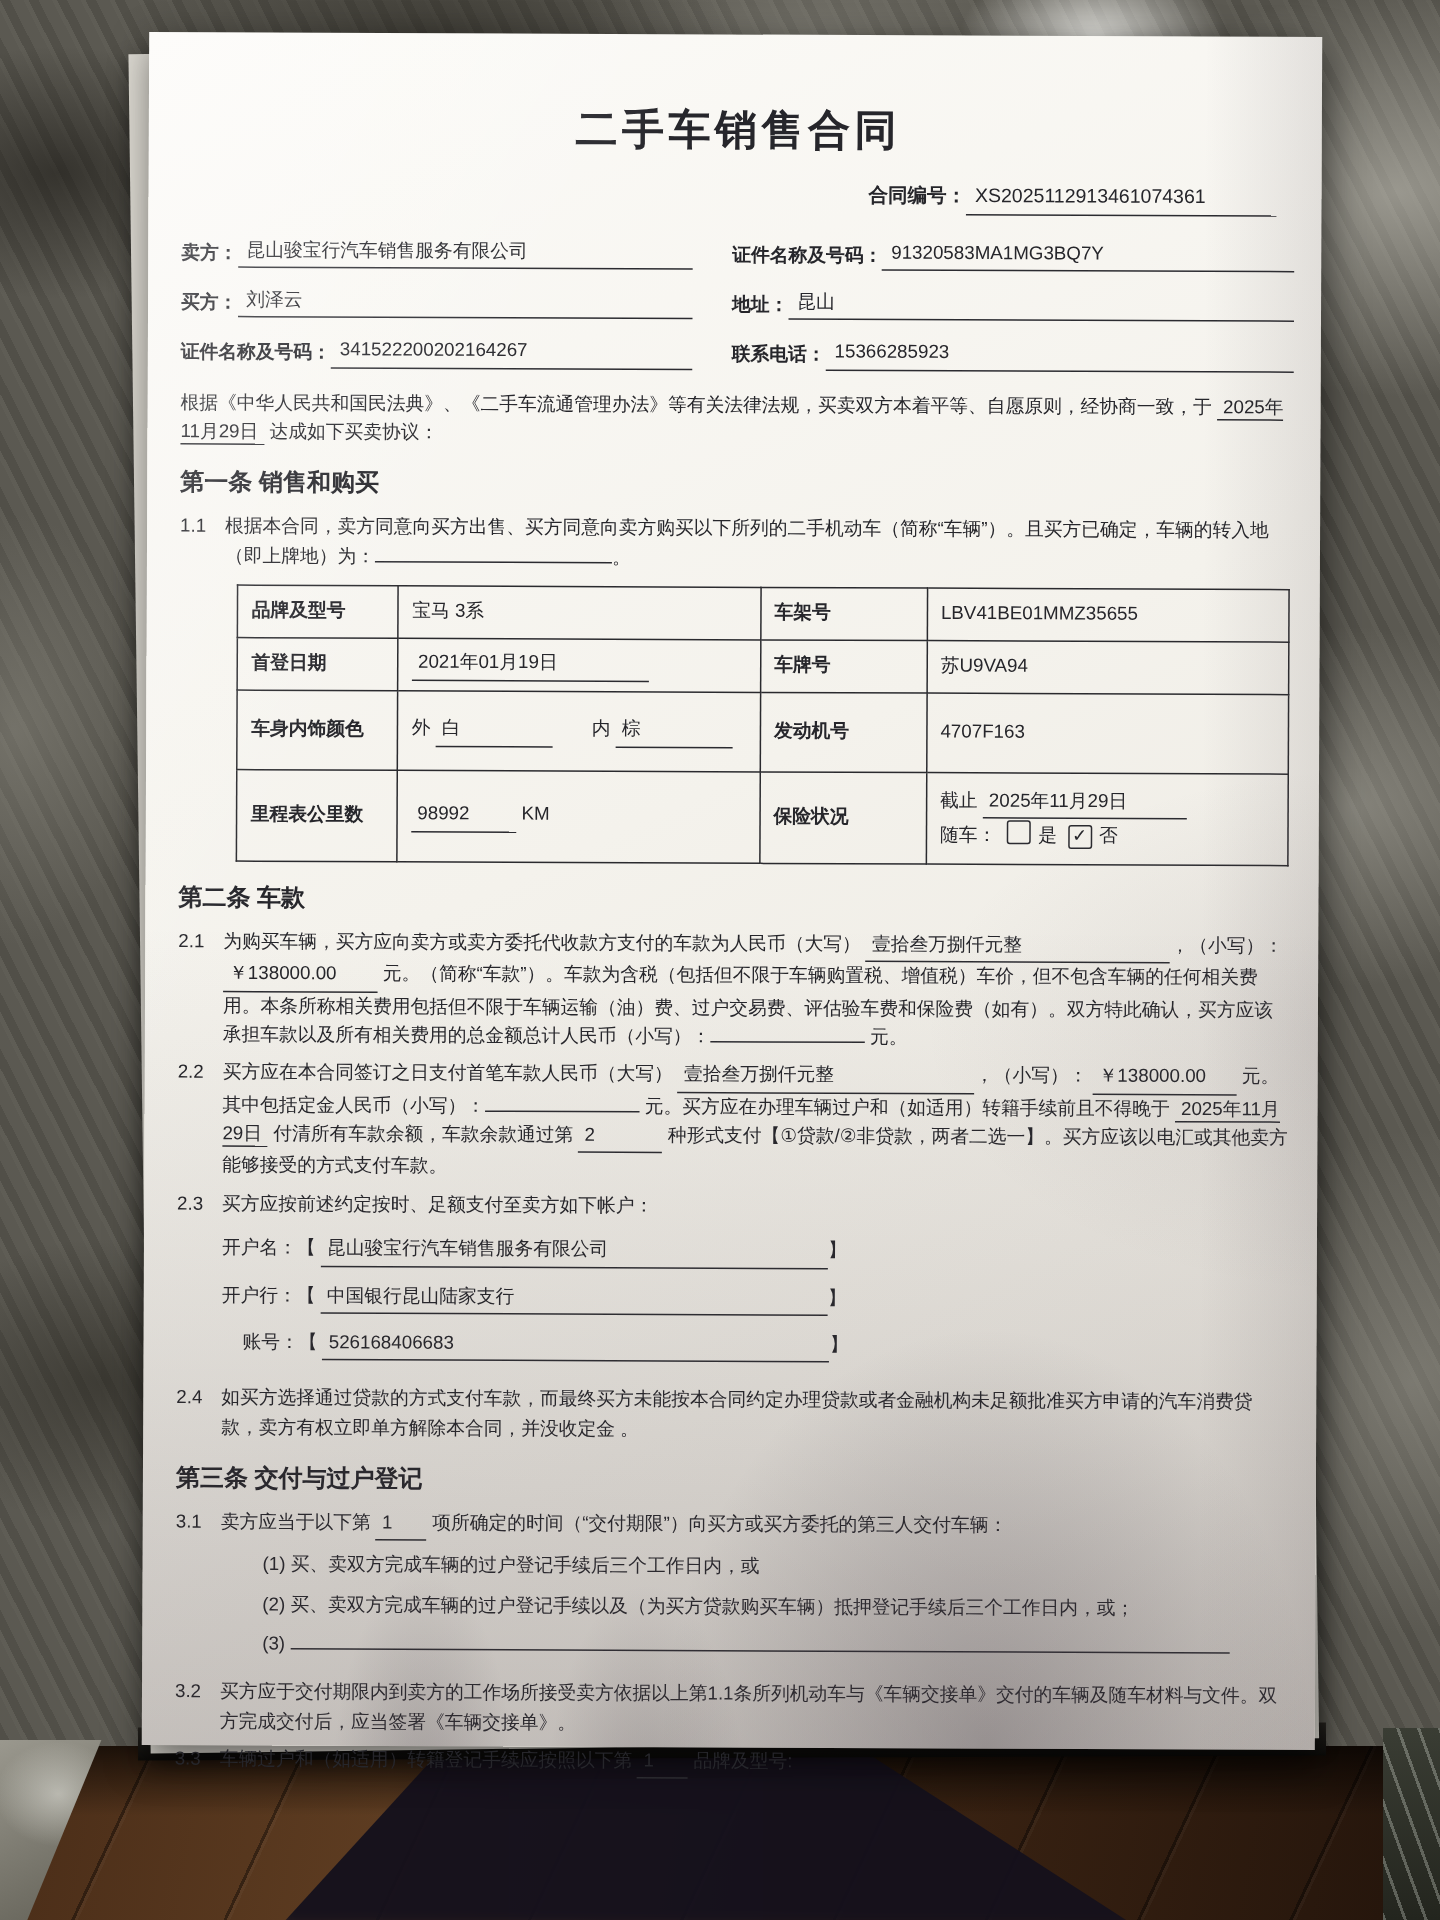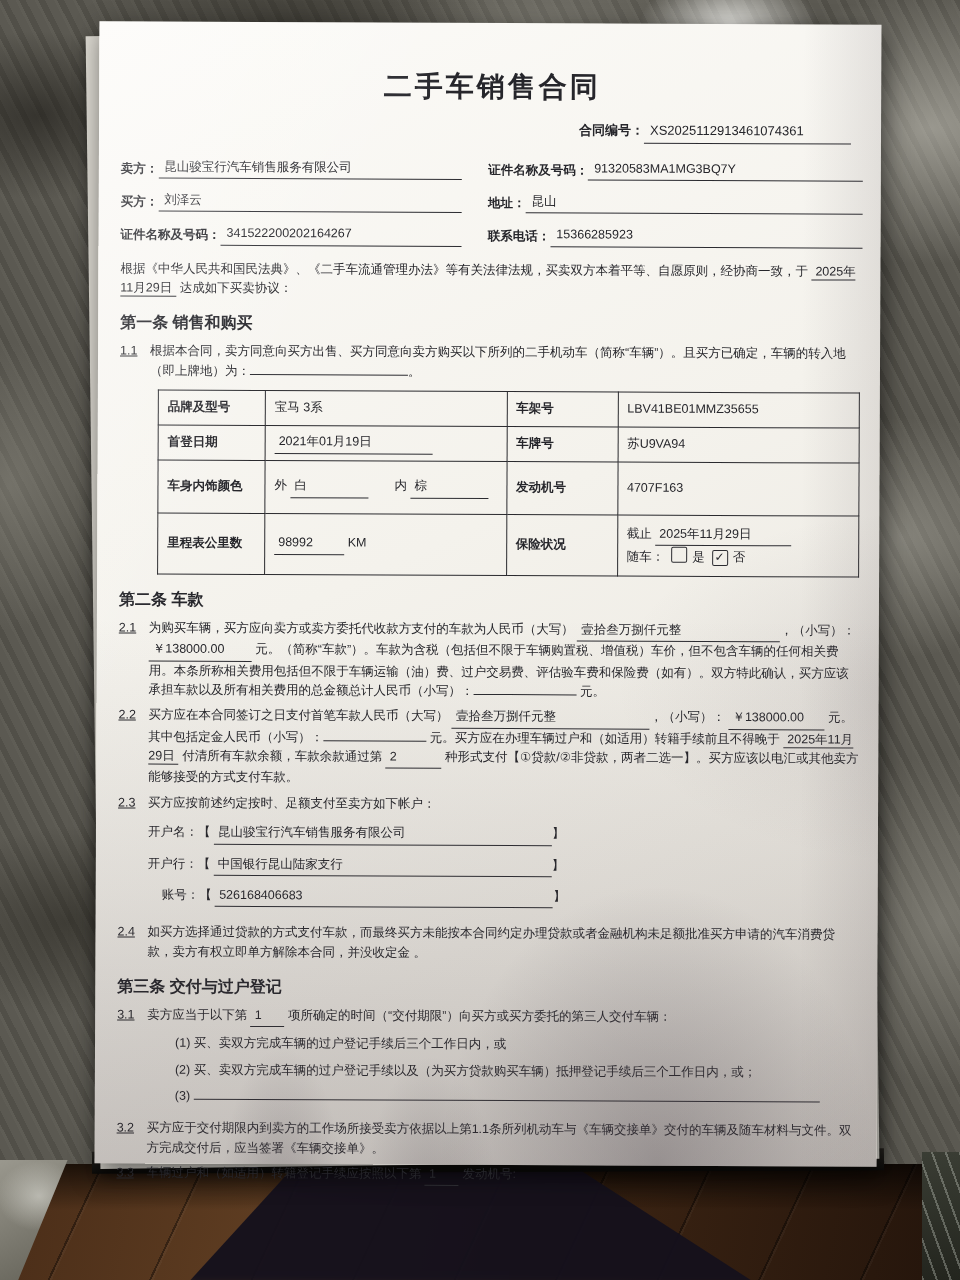--- a/index.html
+++ b/index.html
@@ -91,21 +91,21 @@
   .parties{margin-top:16px;}
   .party-row{display:flex;gap:26px;margin-bottom:12px;}
   .field{display:flex;align-items:flex-end;}
   .f-l{flex:0 0 46%;}
   .f-r{flex:1;}
   .lbl{font-weight:700;white-space:nowrap;}
   .val{flex:1;border-bottom:1.6px solid #2b2b30;padding:0 6px 1px;white-space:nowrap;overflow:hidden;}
   .preamble{margin:14px 0 0 0;}
   .sec{font-size:16px;font-weight:700;margin:13px 0 6px 0;}
   .item{display:flex;margin:6px 0;}
-  .item > .num{flex:0 0 30px;text-decoration:underline;}
+  .item > .num{flex:0 0 30px;}
   .item > .body{flex:1;}
   .subline{margin:7px 0 7px 28px;}
   .acct{margin:10px 0;}
   .acct-indent{margin-left:14px;}
   
   .sg-u{border-bottom:1.5px solid #2b2b30;padding:0 4px 1px;}
   .sg-w{display:inline-block;}
   .sg-cb{display:inline-block;width:14px;height:14px;border:1.7px solid #2b2b30;border-radius:2px;
          margin:0 5px -2px 7px;text-align:center;line-height:12px;font-size:12px;padding:0;}
   .sg-ml{margin-left:26px;}
@@ -253,19 +253,19 @@
         </div>
       </div>
 
       <div class="item">
         <span class="num">3.2</span>
         <div class="body"><span>买方应于交付期限内到卖方的工作场所接受卖方依据以上第1.1条所列机动车与《车辆交接单》交付的车辆及随车材料与文件。双方完成交付后，应当签署《车辆交接单》。</span></div>
       </div>
 
       <div class="item">
         <span class="num">3.3</span>
-        <div class="body"><span>车辆过户和（如适用）转籍登记手续应按照以下第 </span><span class="sg-u sg-w" style="min-width: 26px;">1</span><span> 发动机号:</span></div>
+        <div class="body"><span>车辆过户和（如适用）转籍登记手续应按照以下第 </span><span class="sg-u sg-w" style="min-width: 26px;">1</span><span> 品牌及型号:</span></div>
       </div>
 
     </div>
     <div class="paper-shading"></div>
   </div>
 </div>
 
 </body></html>

